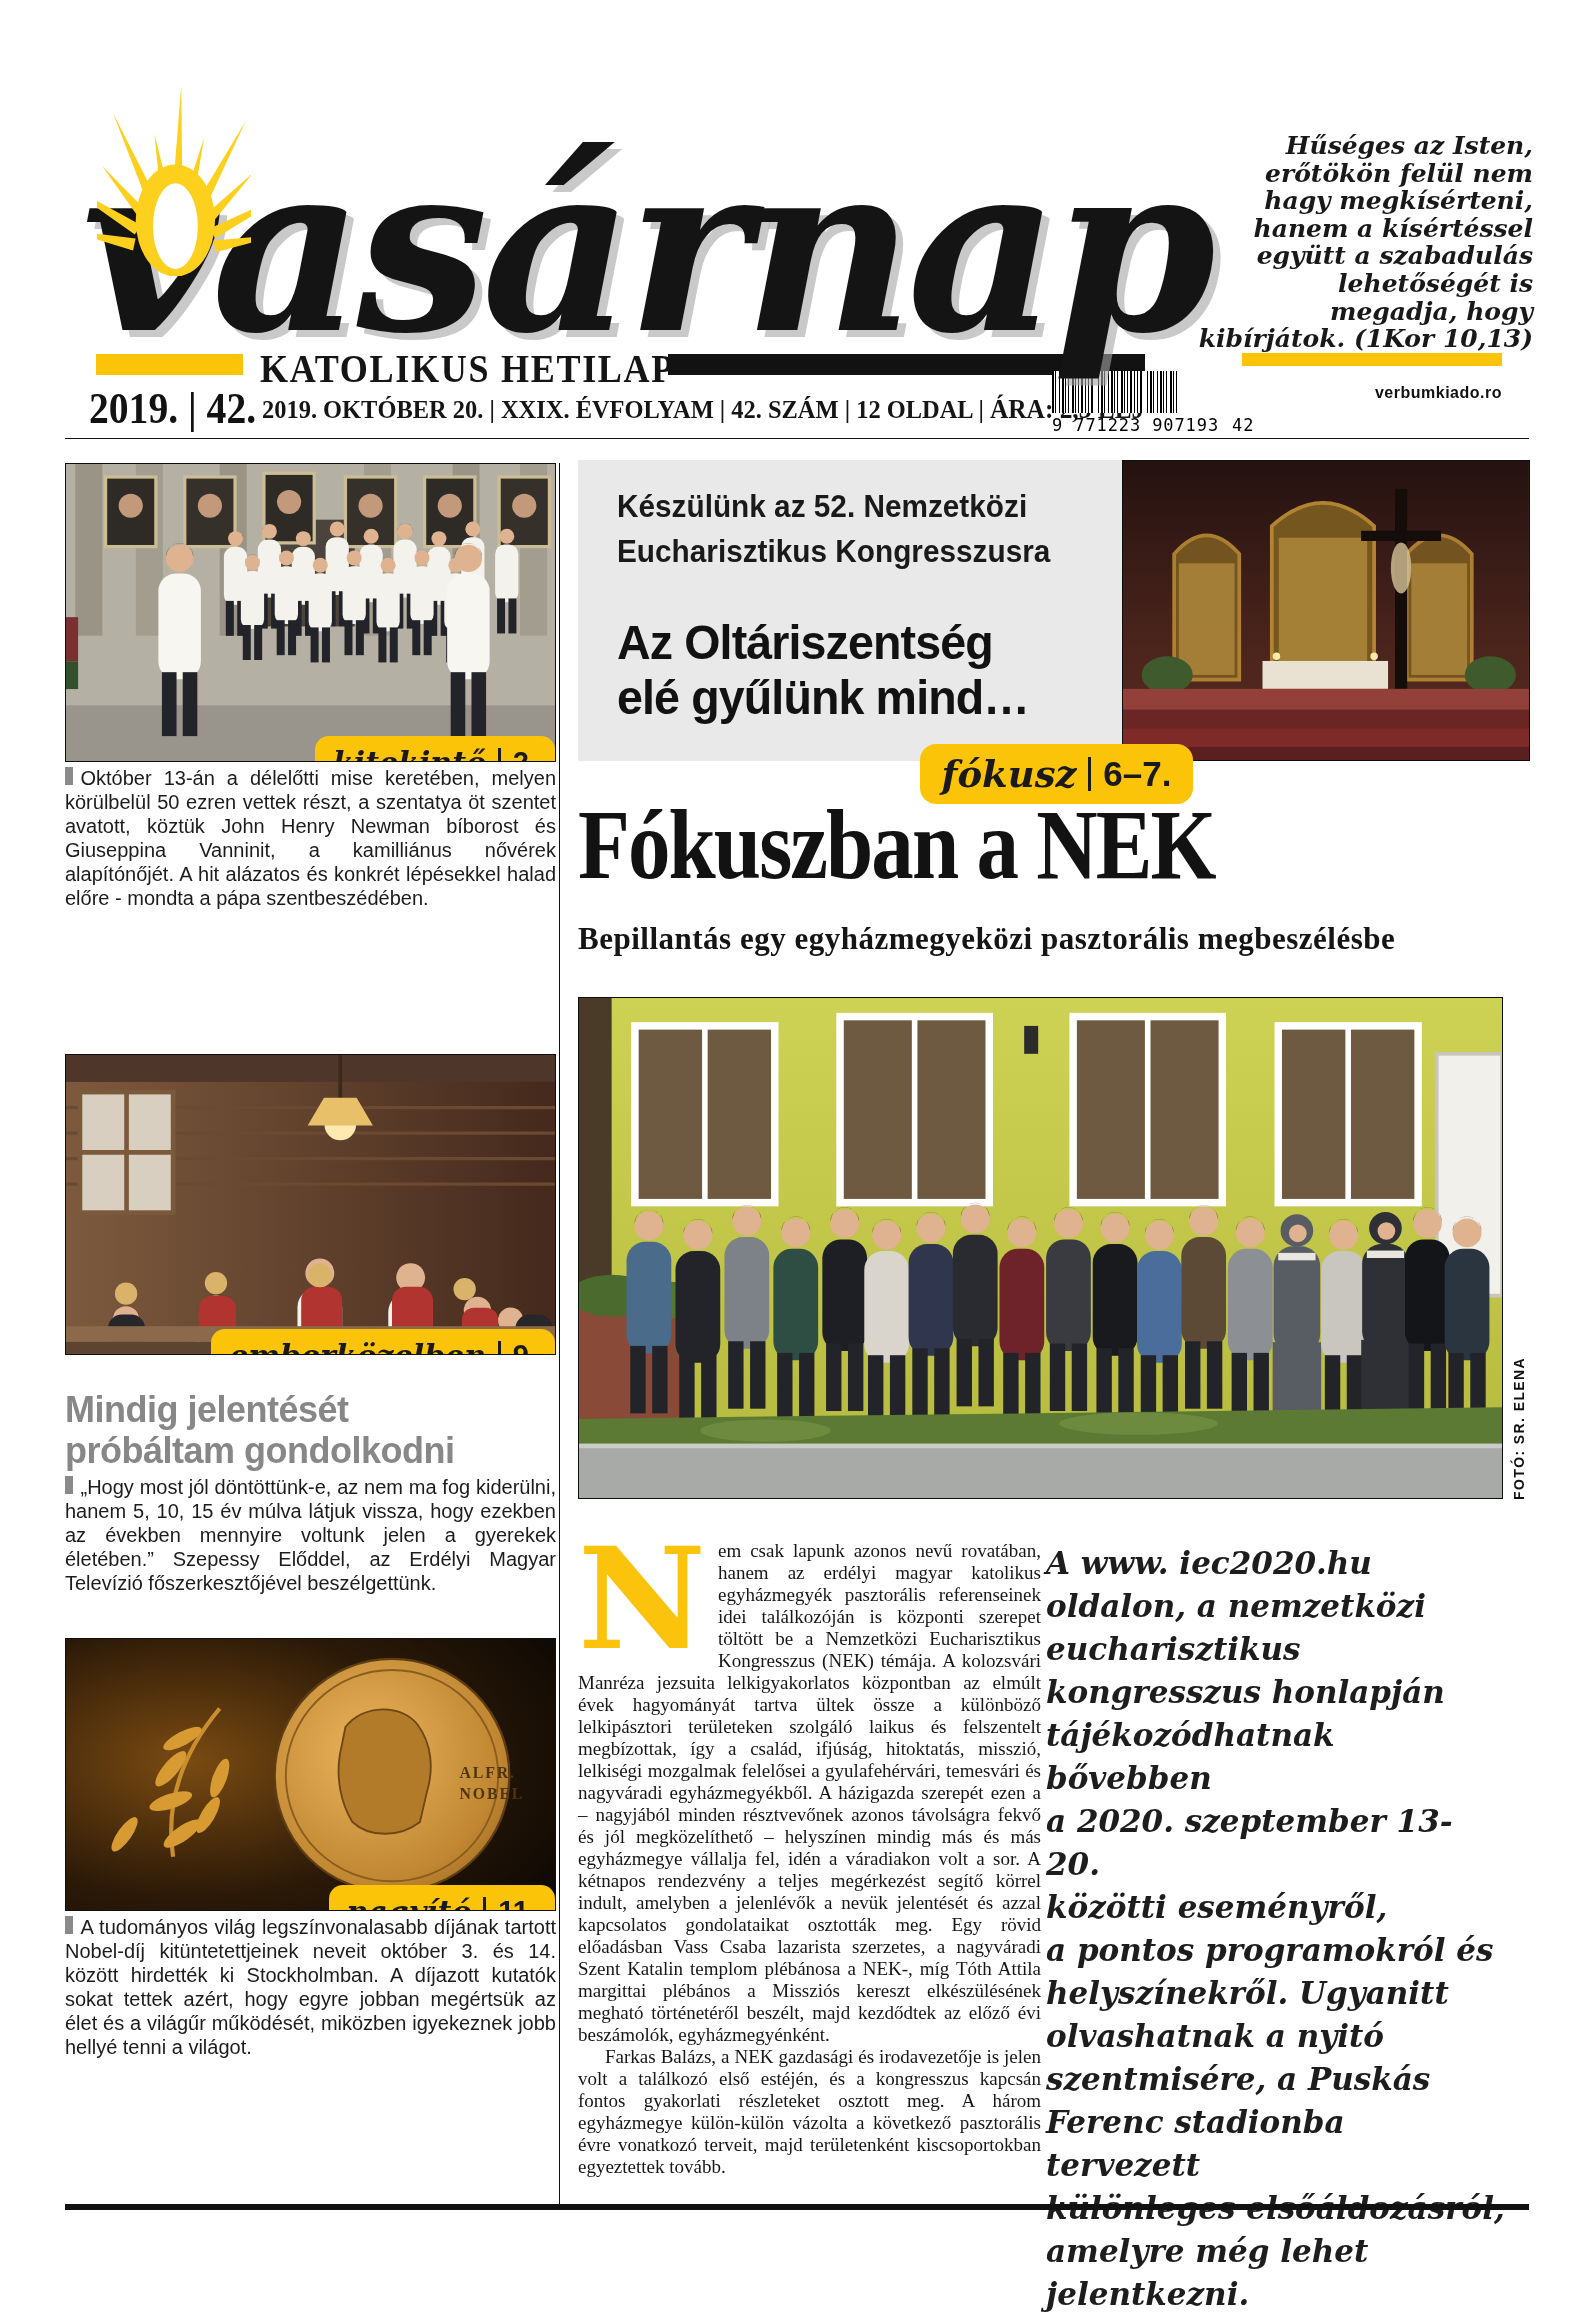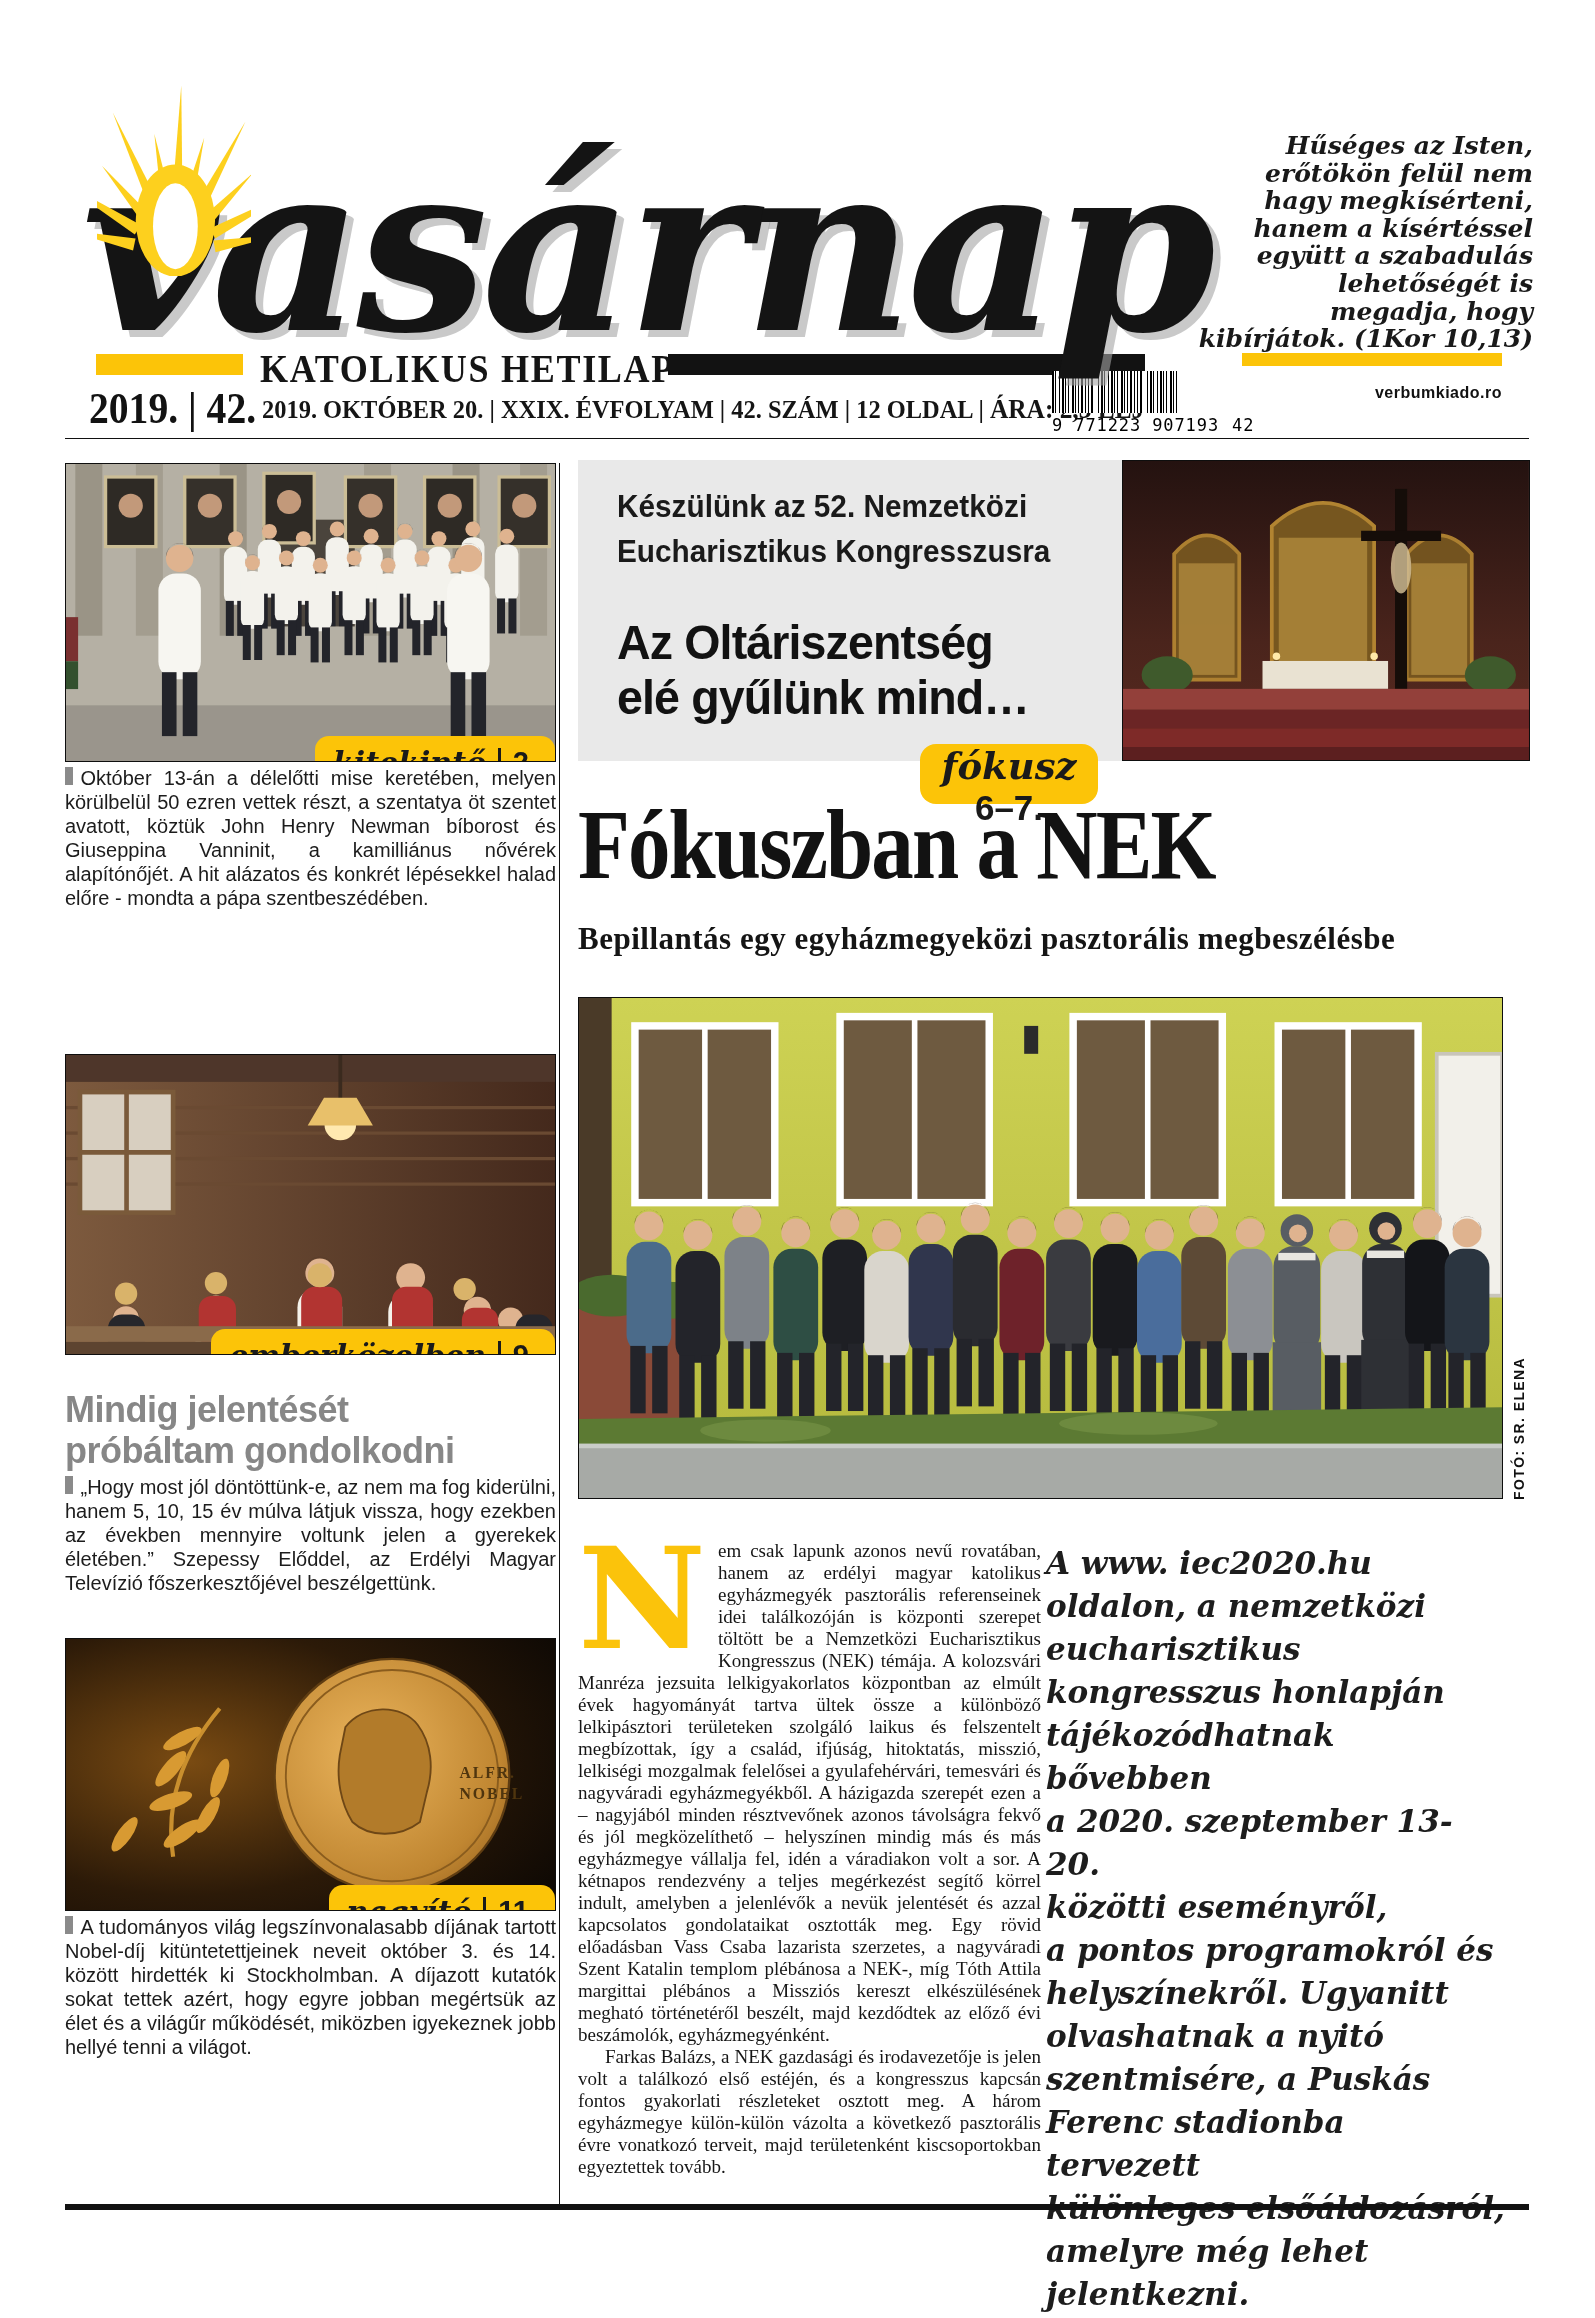--- a/index.html
+++ b/index.html
@@ -75,21 +75,21 @@
   .leadsq { display:inline-block; width:8px; height:18px; background:#8a8a8a; margin-right:7.5px; }
 
   
   #main-col { left:578px; top:460px; width:952px; height:1748px; }
   #gray-box { left:0; top:0; width:544px; height:301px; background:#e9e9e9; padding:24px 18.7px 0 39px; }
   #kicker { font-weight:bold; font-size:31px; line-height:45px; color:#1a1a1a;
     transform:scaleX(.96); transform-origin:0 0; white-space:pre-line; }
   #cover-teaser { margin-top:41px; font-weight:bold; font-size:48px; line-height:55px;
     letter-spacing:-0.9px; color:#121212; transform:scaleX(.97); transform-origin:0 0; white-space:pre-line; }
   #church-photo { left:544px; top:0; width:408px; height:301px; border:1.4px solid #0e0e0e; overflow:hidden; }
-  #fokusz-badge { left:342px; top:284px; right:auto; height:60px; border-radius:16px; padding:0 21.5px;flex-direction:column; }
+  #fokusz-badge { left:342px; top:284px; right:auto; height:60px; border-radius:16px; padding:0 21.5px; }
   #fokusz-badge .blabel { font-size:37px; }
   #fokusz-badge .bpipe { height:34px; }
   #fokusz-badge .bpage { font-size:35px; }
 
   #headline { left:0; top:327px; font-family:"Liberation Serif", serif; font-weight:bold;
     font-size:100px; letter-spacing:-2.3px; color:#121212;
     transform:scaleX(.85); transform-origin:0 0; white-space:nowrap; }
   #subhead { left:0; top:460px; font-family:"Liberation Serif", serif; font-weight:bold;
     font-size:32px; letter-spacing:0.5px; color:#151515; transform:scaleX(.97); transform-origin:0 0; white-space:nowrap; }
 

